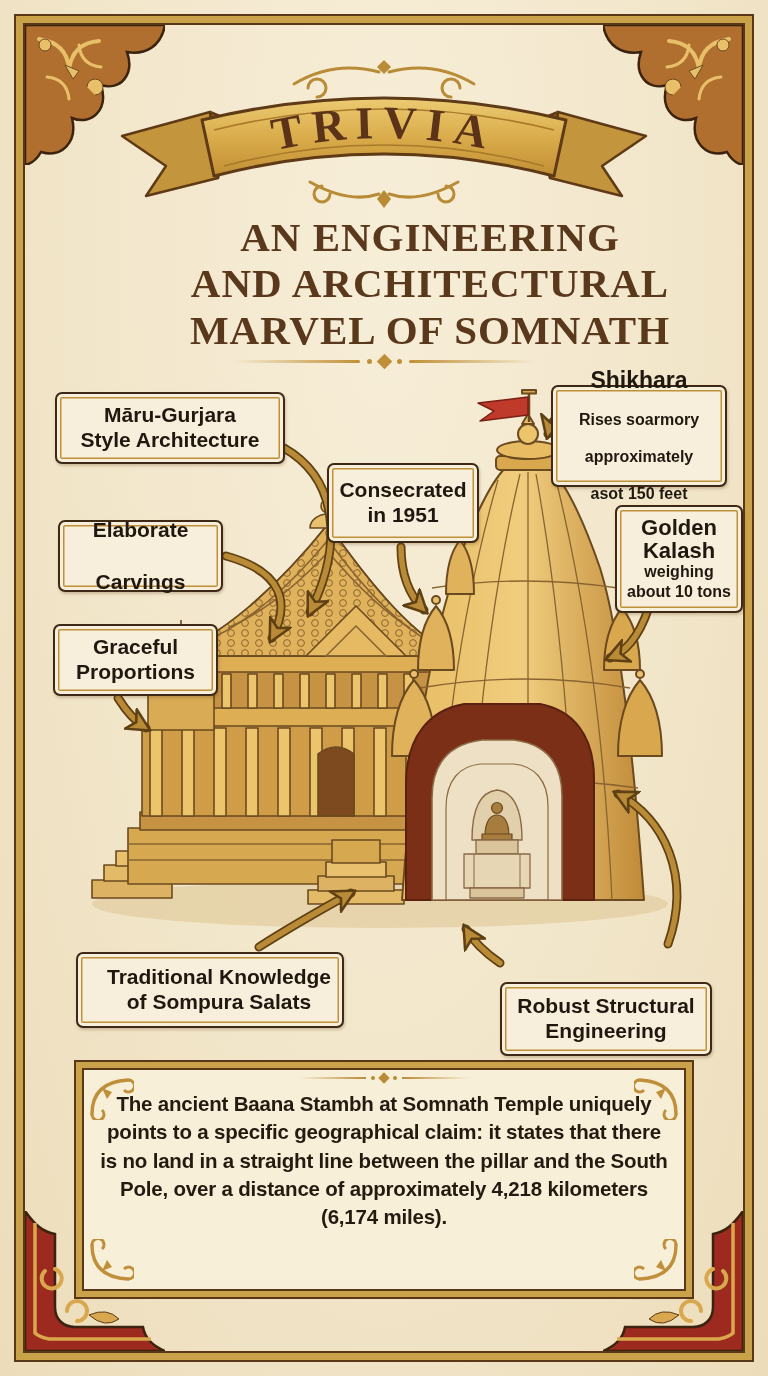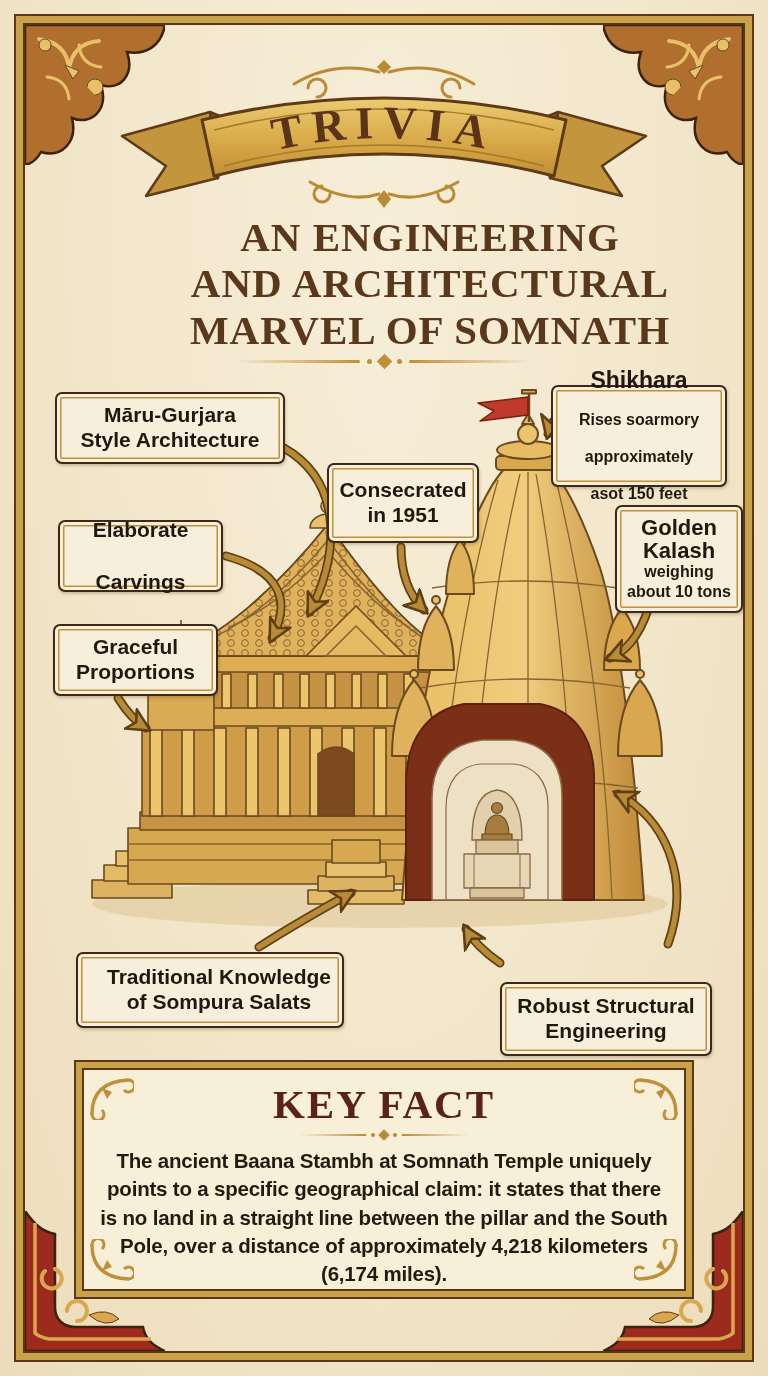--- a/index.html
+++ b/index.html
@@ -404,21 +404,20 @@
       <path d="M4,40 Q4,8 40,6" fill="none" stroke="#c08f3a" stroke-width="3.5" stroke-linecap="round"></path>
       <path d="M40,6 a6,6 0 1 1 -4,10 M4,40 a6,6 0 1 0 10,-4" fill="none" stroke="#c08f3a" stroke-width="3"></path>
       <path d="M14,14 l10,4 -5,7 Z" fill="#c08f3a"></path>
     </svg>
     <svg class="kf-corner br" viewBox="0 0 46 46">
       <path d="M4,40 Q4,8 40,6" fill="none" stroke="#c08f3a" stroke-width="3.5" stroke-linecap="round"></path>
       <path d="M40,6 a6,6 0 1 1 -4,10 M4,40 a6,6 0 1 0 10,-4" fill="none" stroke="#c08f3a" stroke-width="3"></path>
       <path d="M14,14 l10,4 -5,7 Z" fill="#c08f3a"></path>
     </svg>
 
-    <div class="kf-heading">KEY FACT</div>
     <div class="kf-divider">
       <div class="bar" style="background:linear-gradient(to left,#b98b36,rgba(185,139,54,0));"></div>
       <div class="dot" style="width:4px;height:4px;border-radius:50%;background:#b98b36;"></div>
       <div class="diamond" style="width:8px;height:8px;background:#b98b36;transform:rotate(45deg);"></div>
       <div class="dot" style="width:4px;height:4px;border-radius:50%;background:#b98b36;"></div>
       <div class="bar" style="background:linear-gradient(to right,#b98b36,rgba(185,139,54,0));"></div>
     </div>
     <p class="kf-body">The ancient Baana Stambh at Somnath Temple uniquely points to a specific geographical claim: it states that there is no land in a straight line between the pillar and the South Pole, over a distance of approximately 4,218 kilometers (6,174 miles).</p>
   </div>
 

